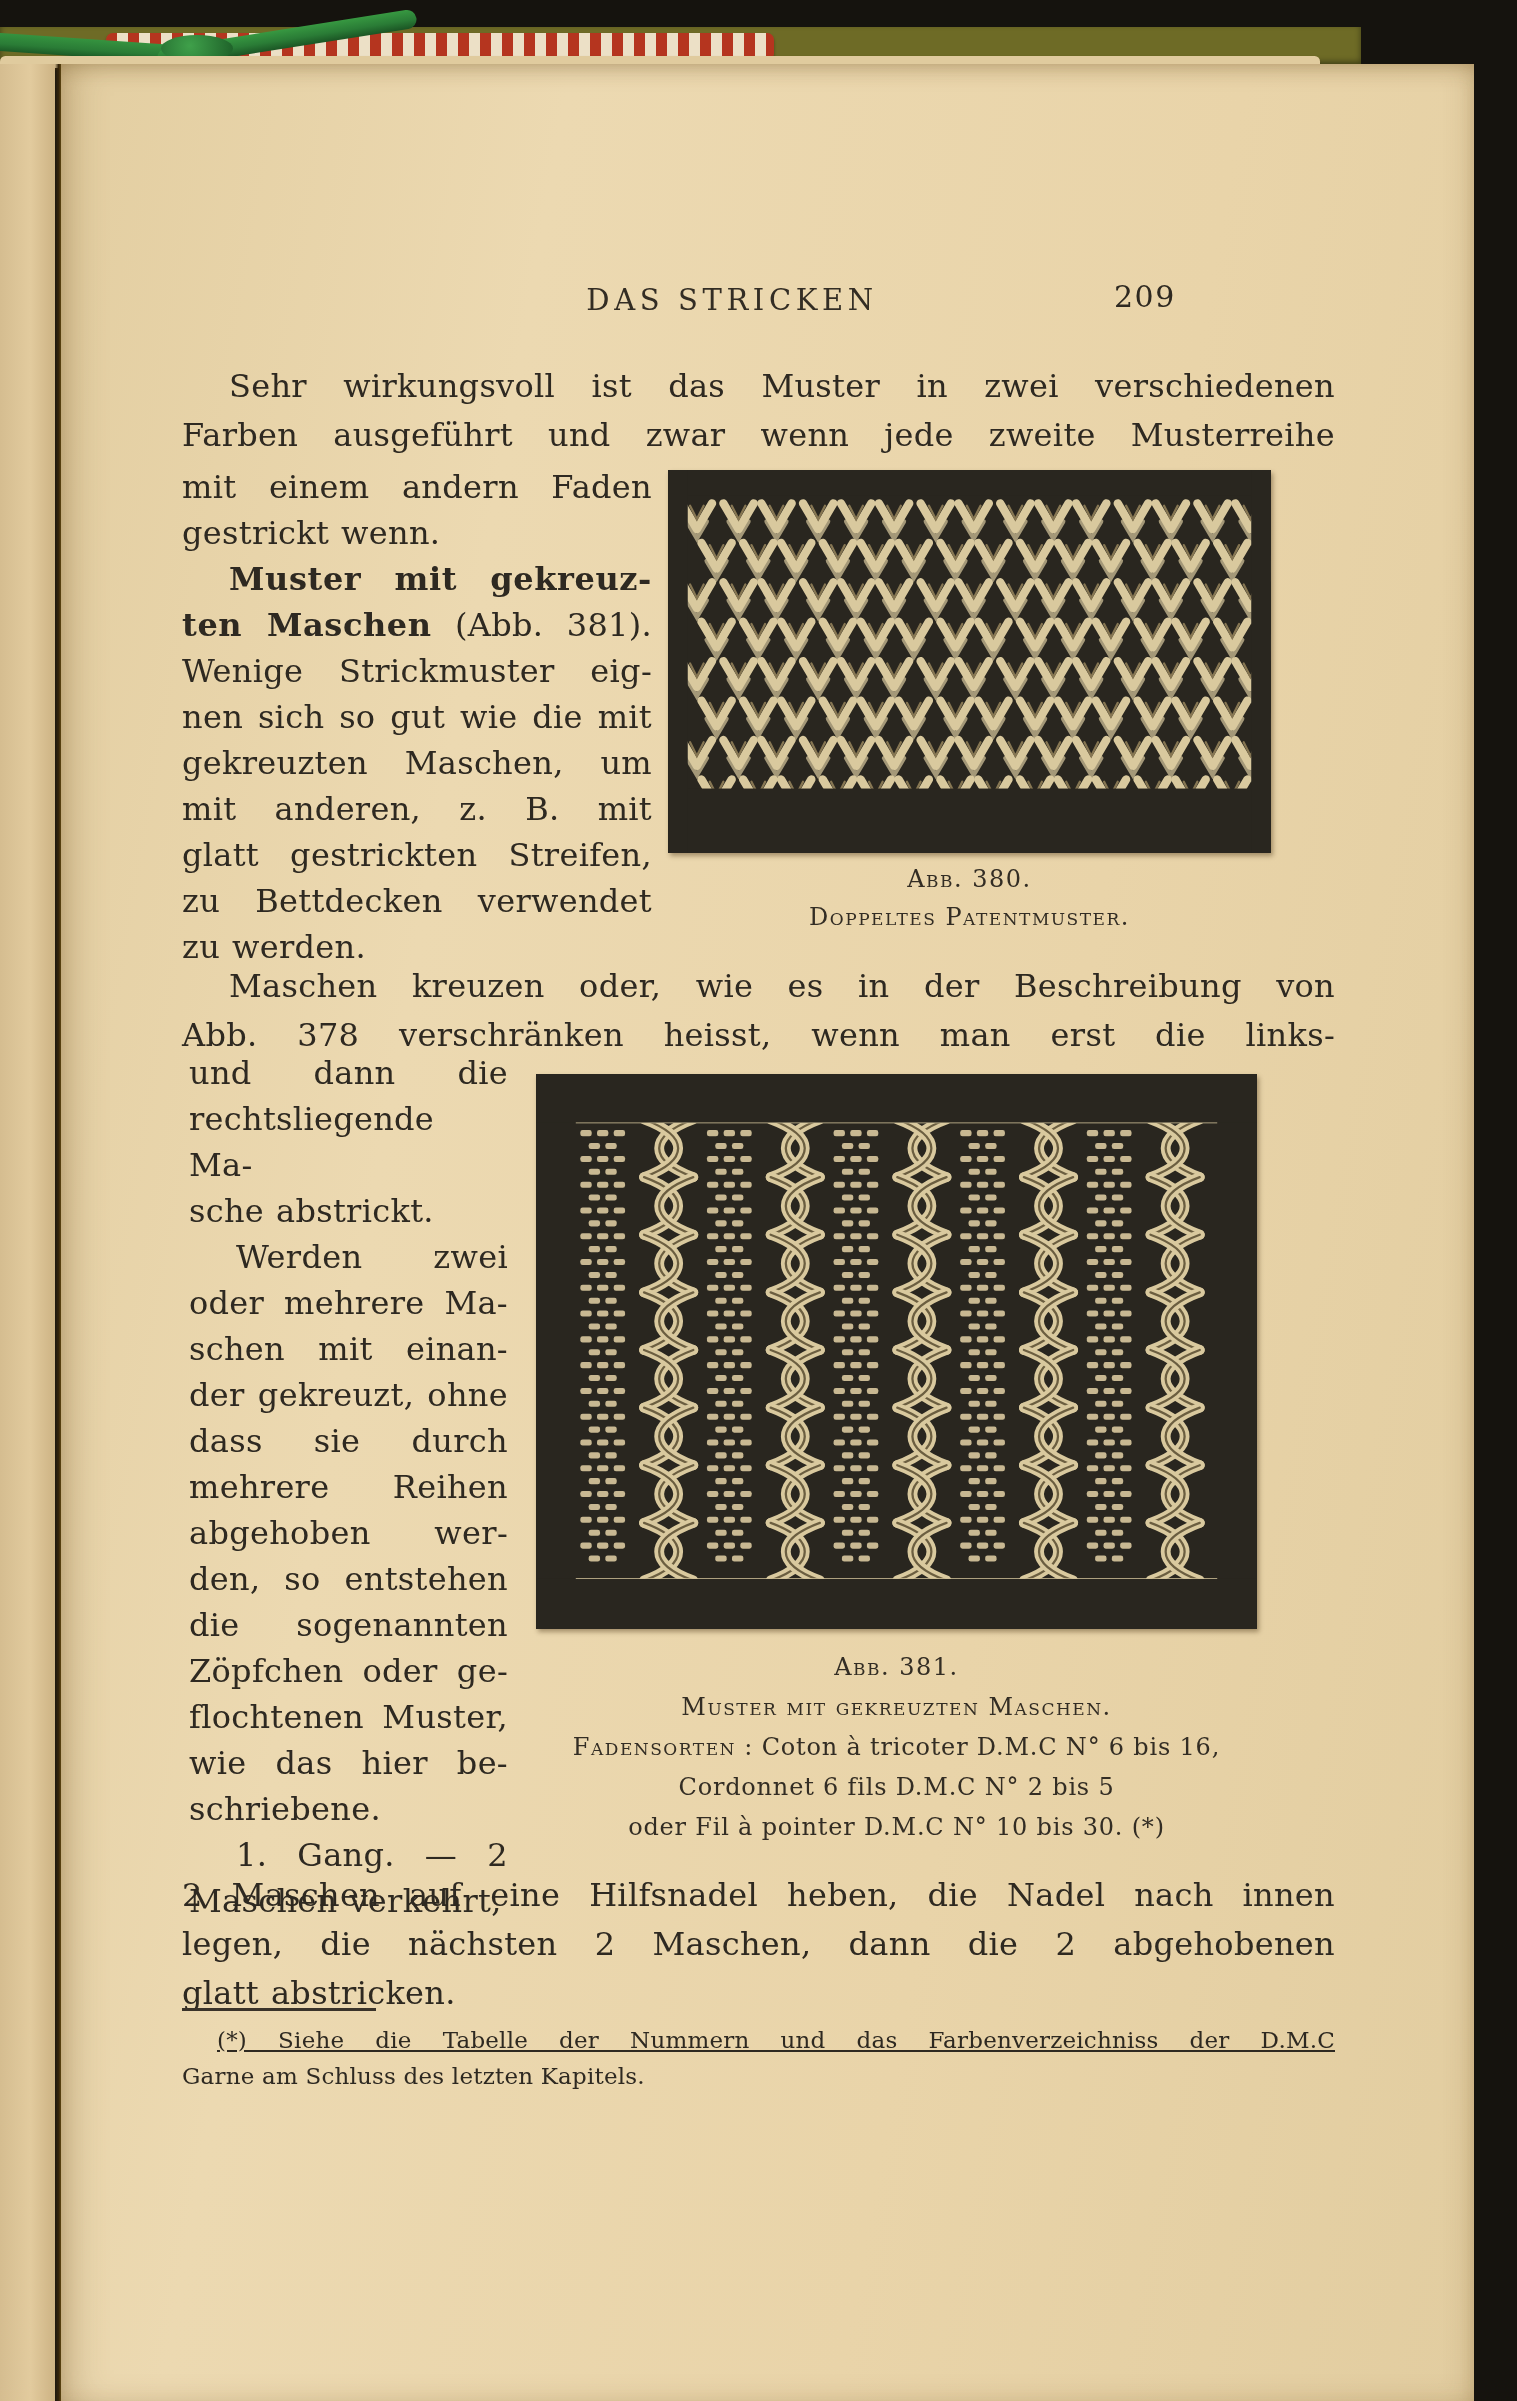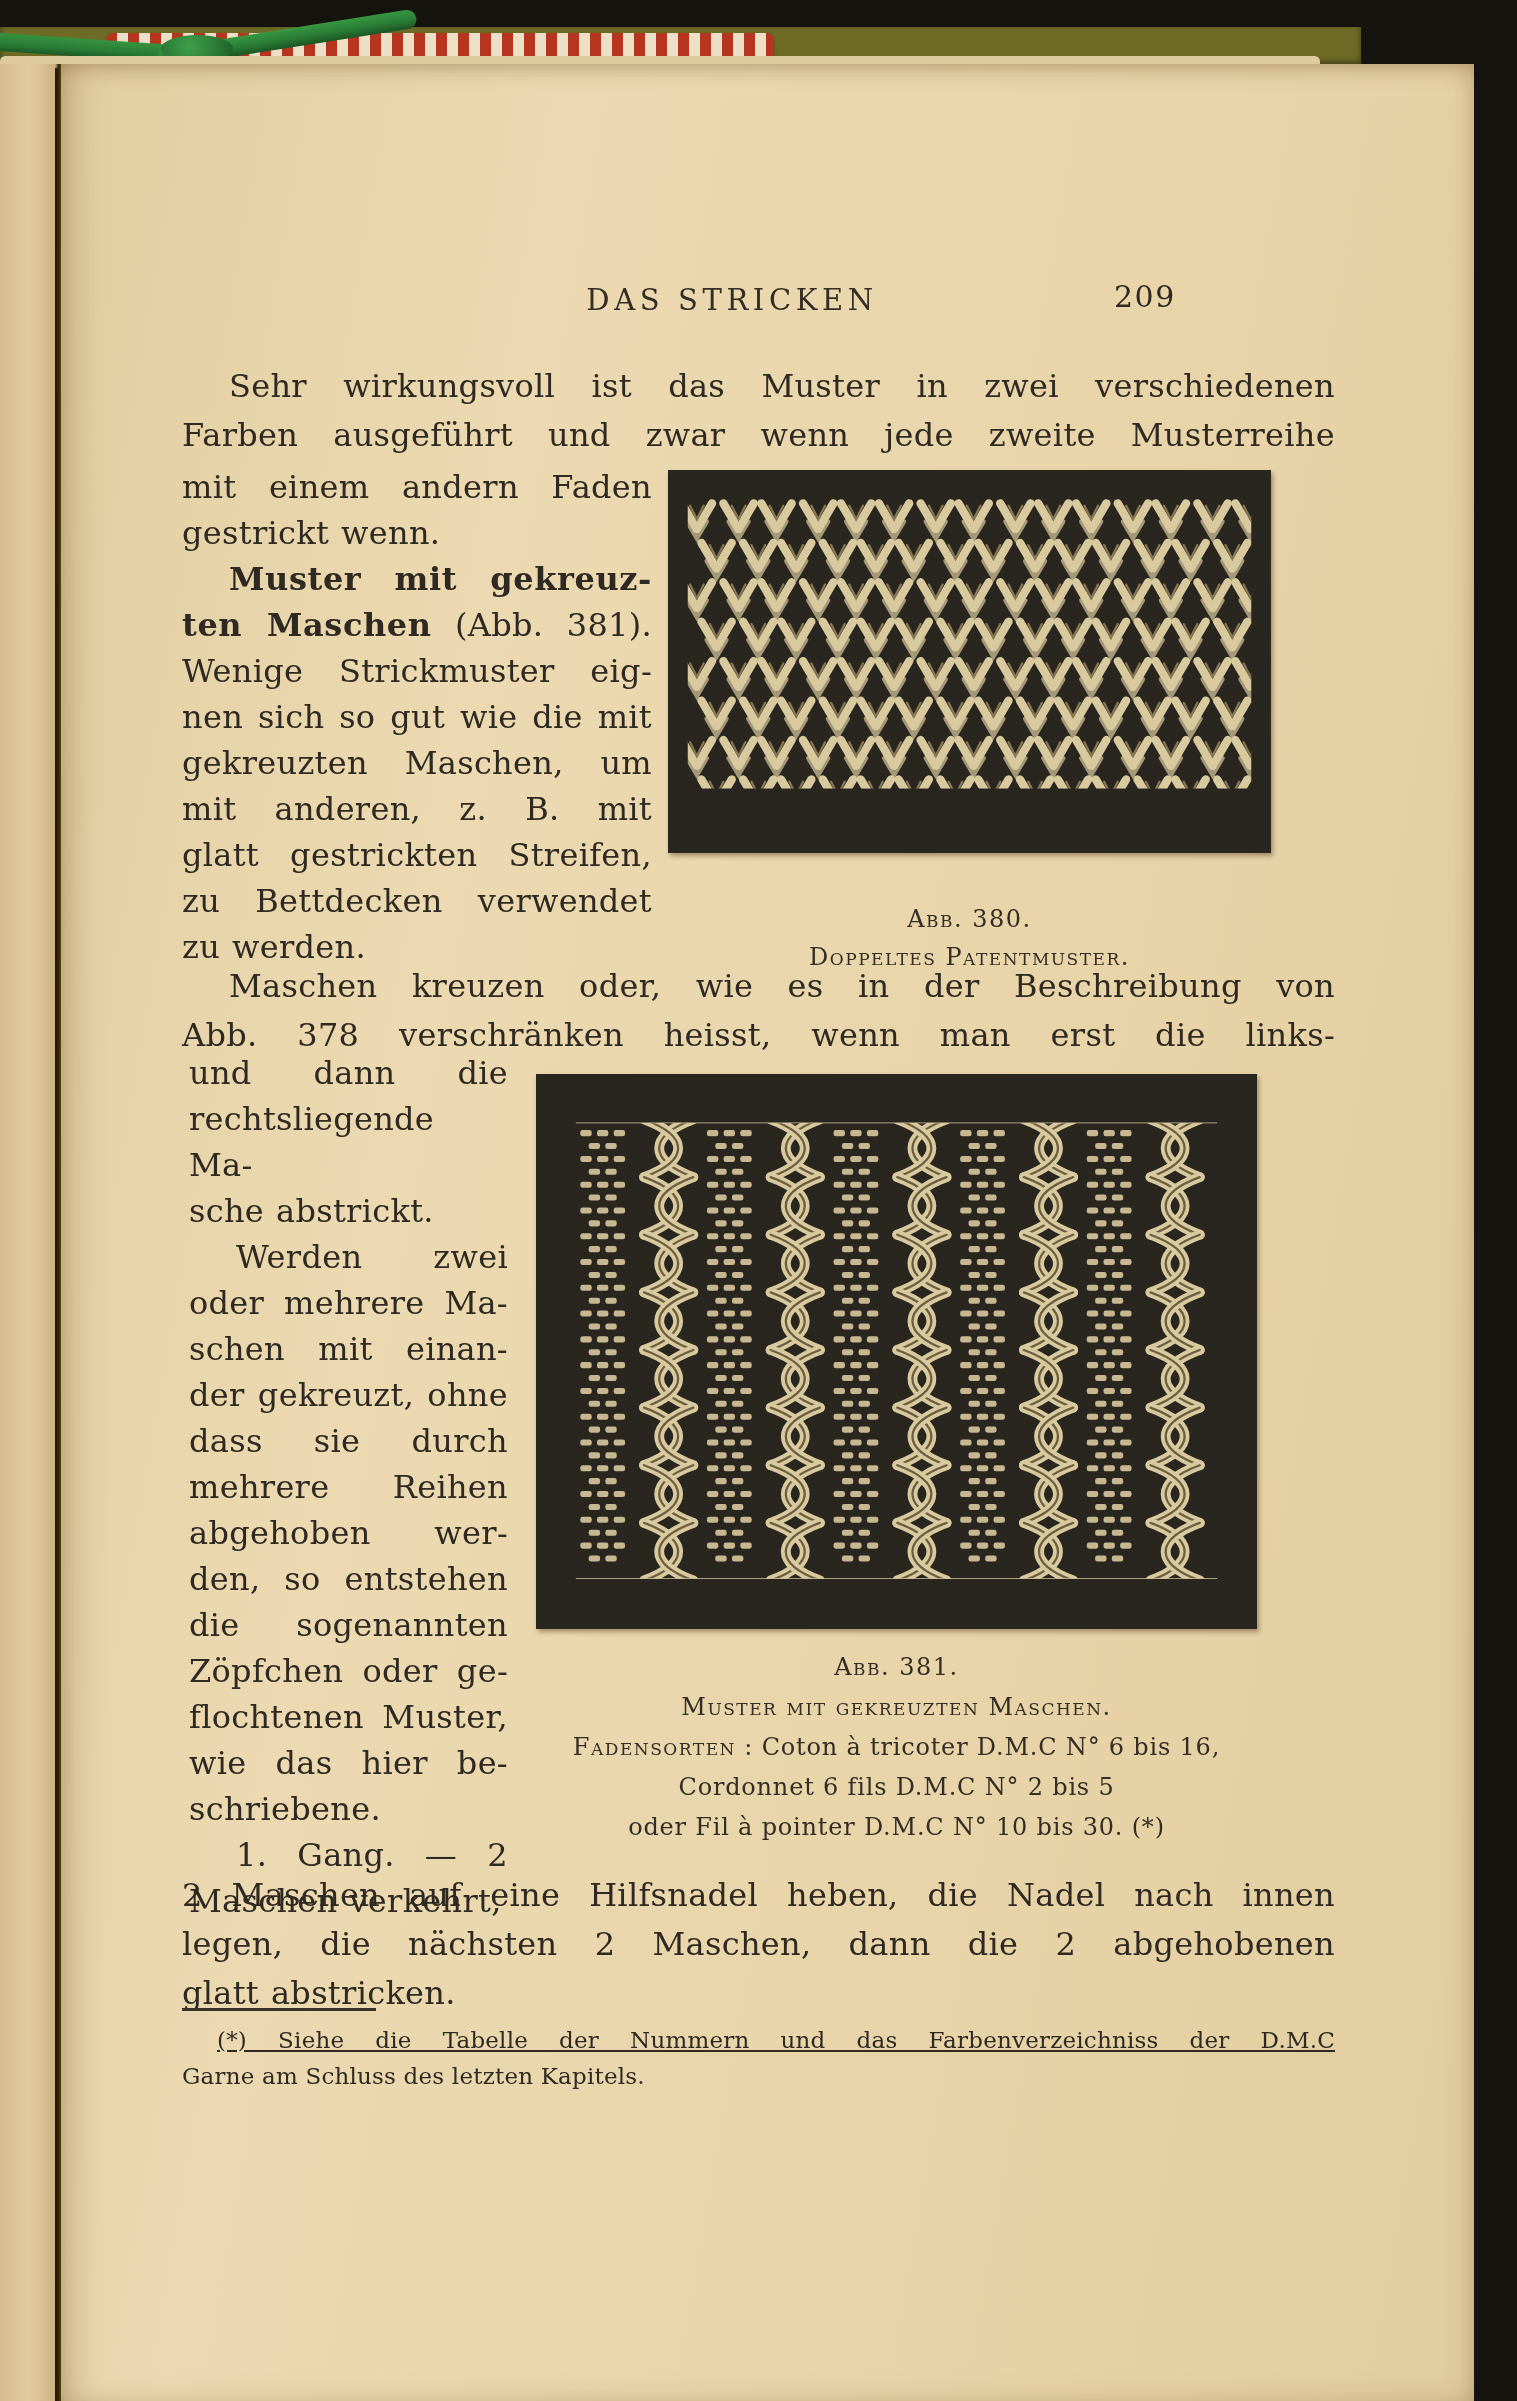--- a/index.html
+++ b/index.html
@@ -58,21 +58,21 @@
   .para3{top:1807px;}
 
   .figure{background:var(--figure_bg);box-shadow:1.5px 3px 4.6px rgba(60,40,10,.4);}
   .fig380{left:607px;top:406px;width:603px;height:383px;}
   .fig381{left:475px;top:1010px;width:721px;height:555px;}
   .figure svg{display:block;width:100%;height:100%;}
 
   .caption{ text-align:center;font-size:24px;letter-spacing:0.8px;color:#332d24;}
   .caption .tline{text-align:center;text-align-last:center;}
   .sc b{font-weight:500;font-variant:small-caps;letter-spacing:1.5px;}
-  .cap380{left:529px;top:836px;width:759px;line-height:38px;}
+  .cap380{left:529px;top:796px;width:759px;line-height:38px;}
   .cap381{left:456px;top:1583px;width:759px;line-height:40px;}
 
   .footnote-rule{left:121px;top:1944px;width:194px;height:3px;background:#3a332a;}
   .footnote{left:121px;top:1958px;width:1153px;font-size:23px;line-height:36px;letter-spacing:0.2px;}
   .footnote .tline.ind{text-indent:35px;text-decoration:underline;}
 </style>
 </head>
 <body>
 
 <div class="scene">

